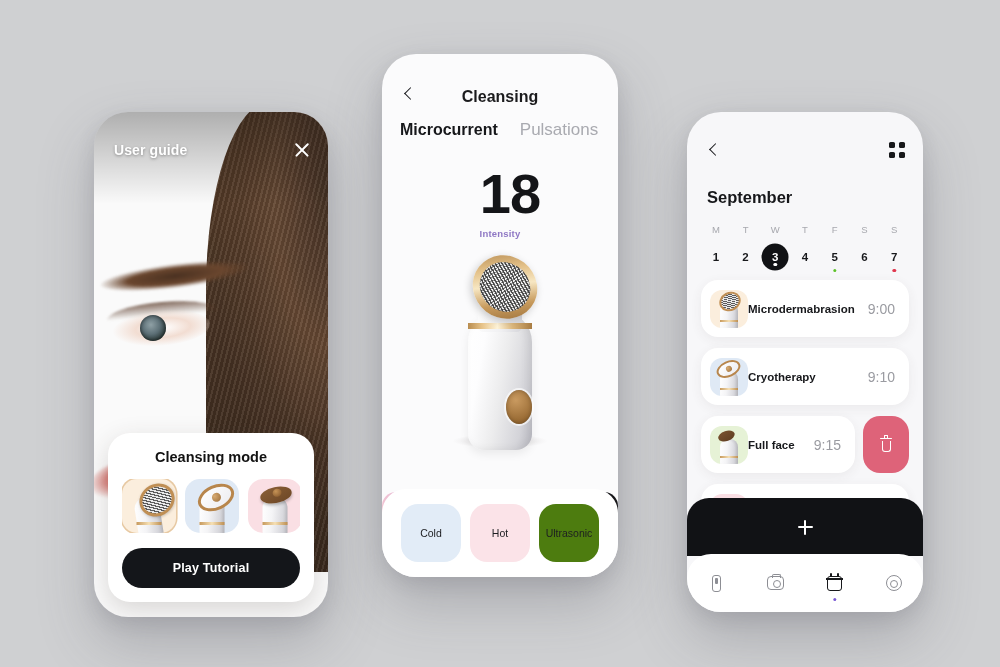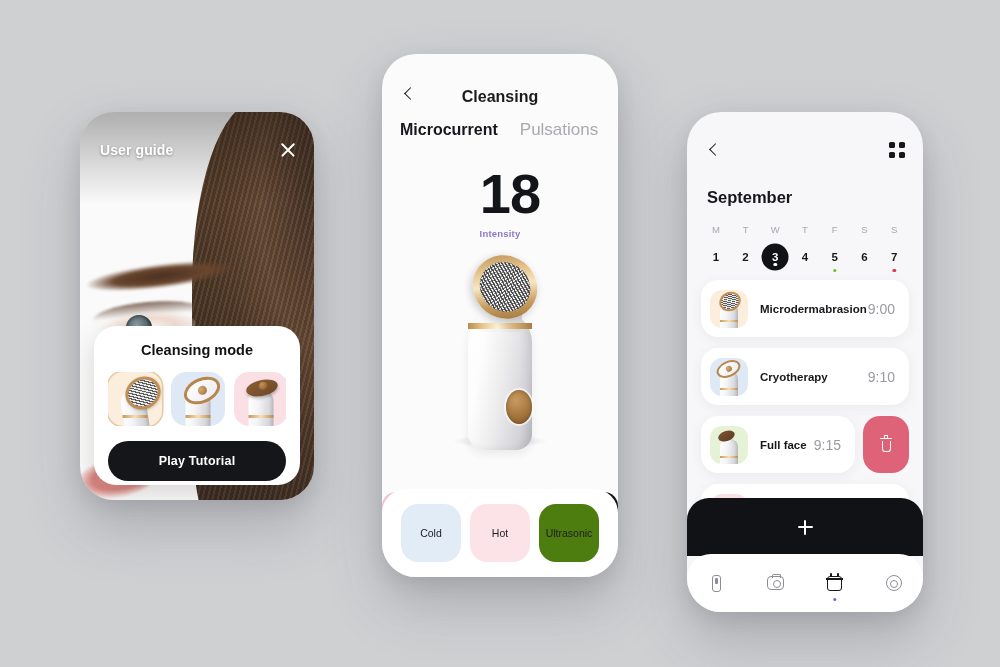--- a/index.html
+++ b/index.html
@@ -14,21 +14,21 @@
   
   .phone {
     position: absolute;
     background: #fafafa;
     border-radius: 34px;
     overflow: hidden;
     box-shadow: 0 26px 55px rgba(80,80,90,.28), 0 6px 18px rgba(80,80,90,.14);
   }
 
   
-  #phone1 { left: 80px; top: 112px; width: 234px; height: 388px; }
+  #phone1 { left: 94px; top: 112px; width: 234px; height: 505px; }
   .p1-photo {
     position: absolute; inset: 0;
     background:
       radial-gradient(ellipse 65% 45% at 26% 38%, rgba(255,255,255,.33), rgba(255,255,255,0) 62%),
       radial-gradient(ellipse 45% 30% at 18% 62%, rgba(244,178,160,.55), rgba(244,178,160,0) 70%),
       radial-gradient(ellipse 90% 60% at 88% 18%, #4d3526 0%, #6b4a33 40%, rgba(107,74,51,0) 72%),
       radial-gradient(ellipse 70% 55% at 95% 72%, #3f2a1d 0%, rgba(63,42,29,0) 70%),
       linear-gradient(160deg, #f2c4ab 0%, #eab79c 28%, #e3a988 55%, #d9977a 78%, #c9apl 100%),
       linear-gradient(160deg,#f2c4ab,#d08f70);
   }
@@ -91,21 +91,21 @@
   .p1-close { width: 20px; height: 20px; position: relative; cursor: pointer; }
   .p1-close:before, .p1-close:after {
     content: ""; position: absolute; left: 1px; top: 9px; width: 18px; height: 1.7px;
     background: #fff; border-radius: 2px;
   }
   .p1-close:before { transform: rotate(45deg); }
   .p1-close:after  { transform: rotate(-45deg); }
 
   .p1-card {
     position: absolute; left: 14px; right: 14px; bottom: 15px;
-    background: #fff; border-radius: 22px; padding: 16px 14px 4px;
+    background: #fff; border-radius: 22px; padding: 16px 14px 14px;
     box-shadow: 0 8px 26px rgba(60,50,45,.18);
   }
   .p1-card h3 { text-align: center; font-size: 14.5px; font-weight: 700; color: #121212; }
   .mode-strip {
     display: flex; gap: 9px; margin-top: 14px; overflow: hidden;
   }
   .mode-thumb {
     flex: 0 0 54px; width: 54px; height: 54px; border-radius: 15px;
     position: relative; overflow: hidden; cursor: pointer;
   }
@@ -322,21 +322,21 @@
     box-shadow: 0 3px 12px rgba(70,60,60,.07);
   }
   .appt.full { right: 0; }
   .appt.swiped { right: 54px; }
   .appt-ic {
     width: 38px; height: 38px; border-radius: 12px; position: relative;
     overflow: hidden; flex: 0 0 38px;
   }
   .appt-ic .dev-body { width: 18px; height: 33px; bottom: -8px; border-radius: 8px 8px 4px 4px; }
   .appt-ic .dev-ring { width: 18px; height: 2px; bottom: 6px; }
-  .appt-nm { flex: 1; margin-left: 12px; font-size: 11.5px; font-weight: 700; color: #17181b; }
+  .appt-nm { flex: 1; font-size: 11.5px; font-weight: 700; color: #17181b; }
   .appt-tm { font-size: 14px; color: #9a9ba1; }
   .del-btn {
     position: absolute; right: 0; top: 0; width: 46px; height: 57px;
     background: #de6379; border-radius: 17px;
     display: flex; align-items: center; justify-content: center; cursor: pointer;
   }
   .trash { width: 12px; height: 14px; position: relative; }
   .trash i.lid { position:absolute; top:0; left:0; width:12px; height:1.6px; background:#fff; border-radius:1px; }
   .trash i.hdl { position:absolute; top:-2.4px; left:4px; width:4px; height:2.4px; border:1.4px solid #fff; border-bottom:0; border-radius:1px 1px 0 0; }
   .trash i.bin { position:absolute; top:3px; left:1.5px; width:9px; height:11px;

